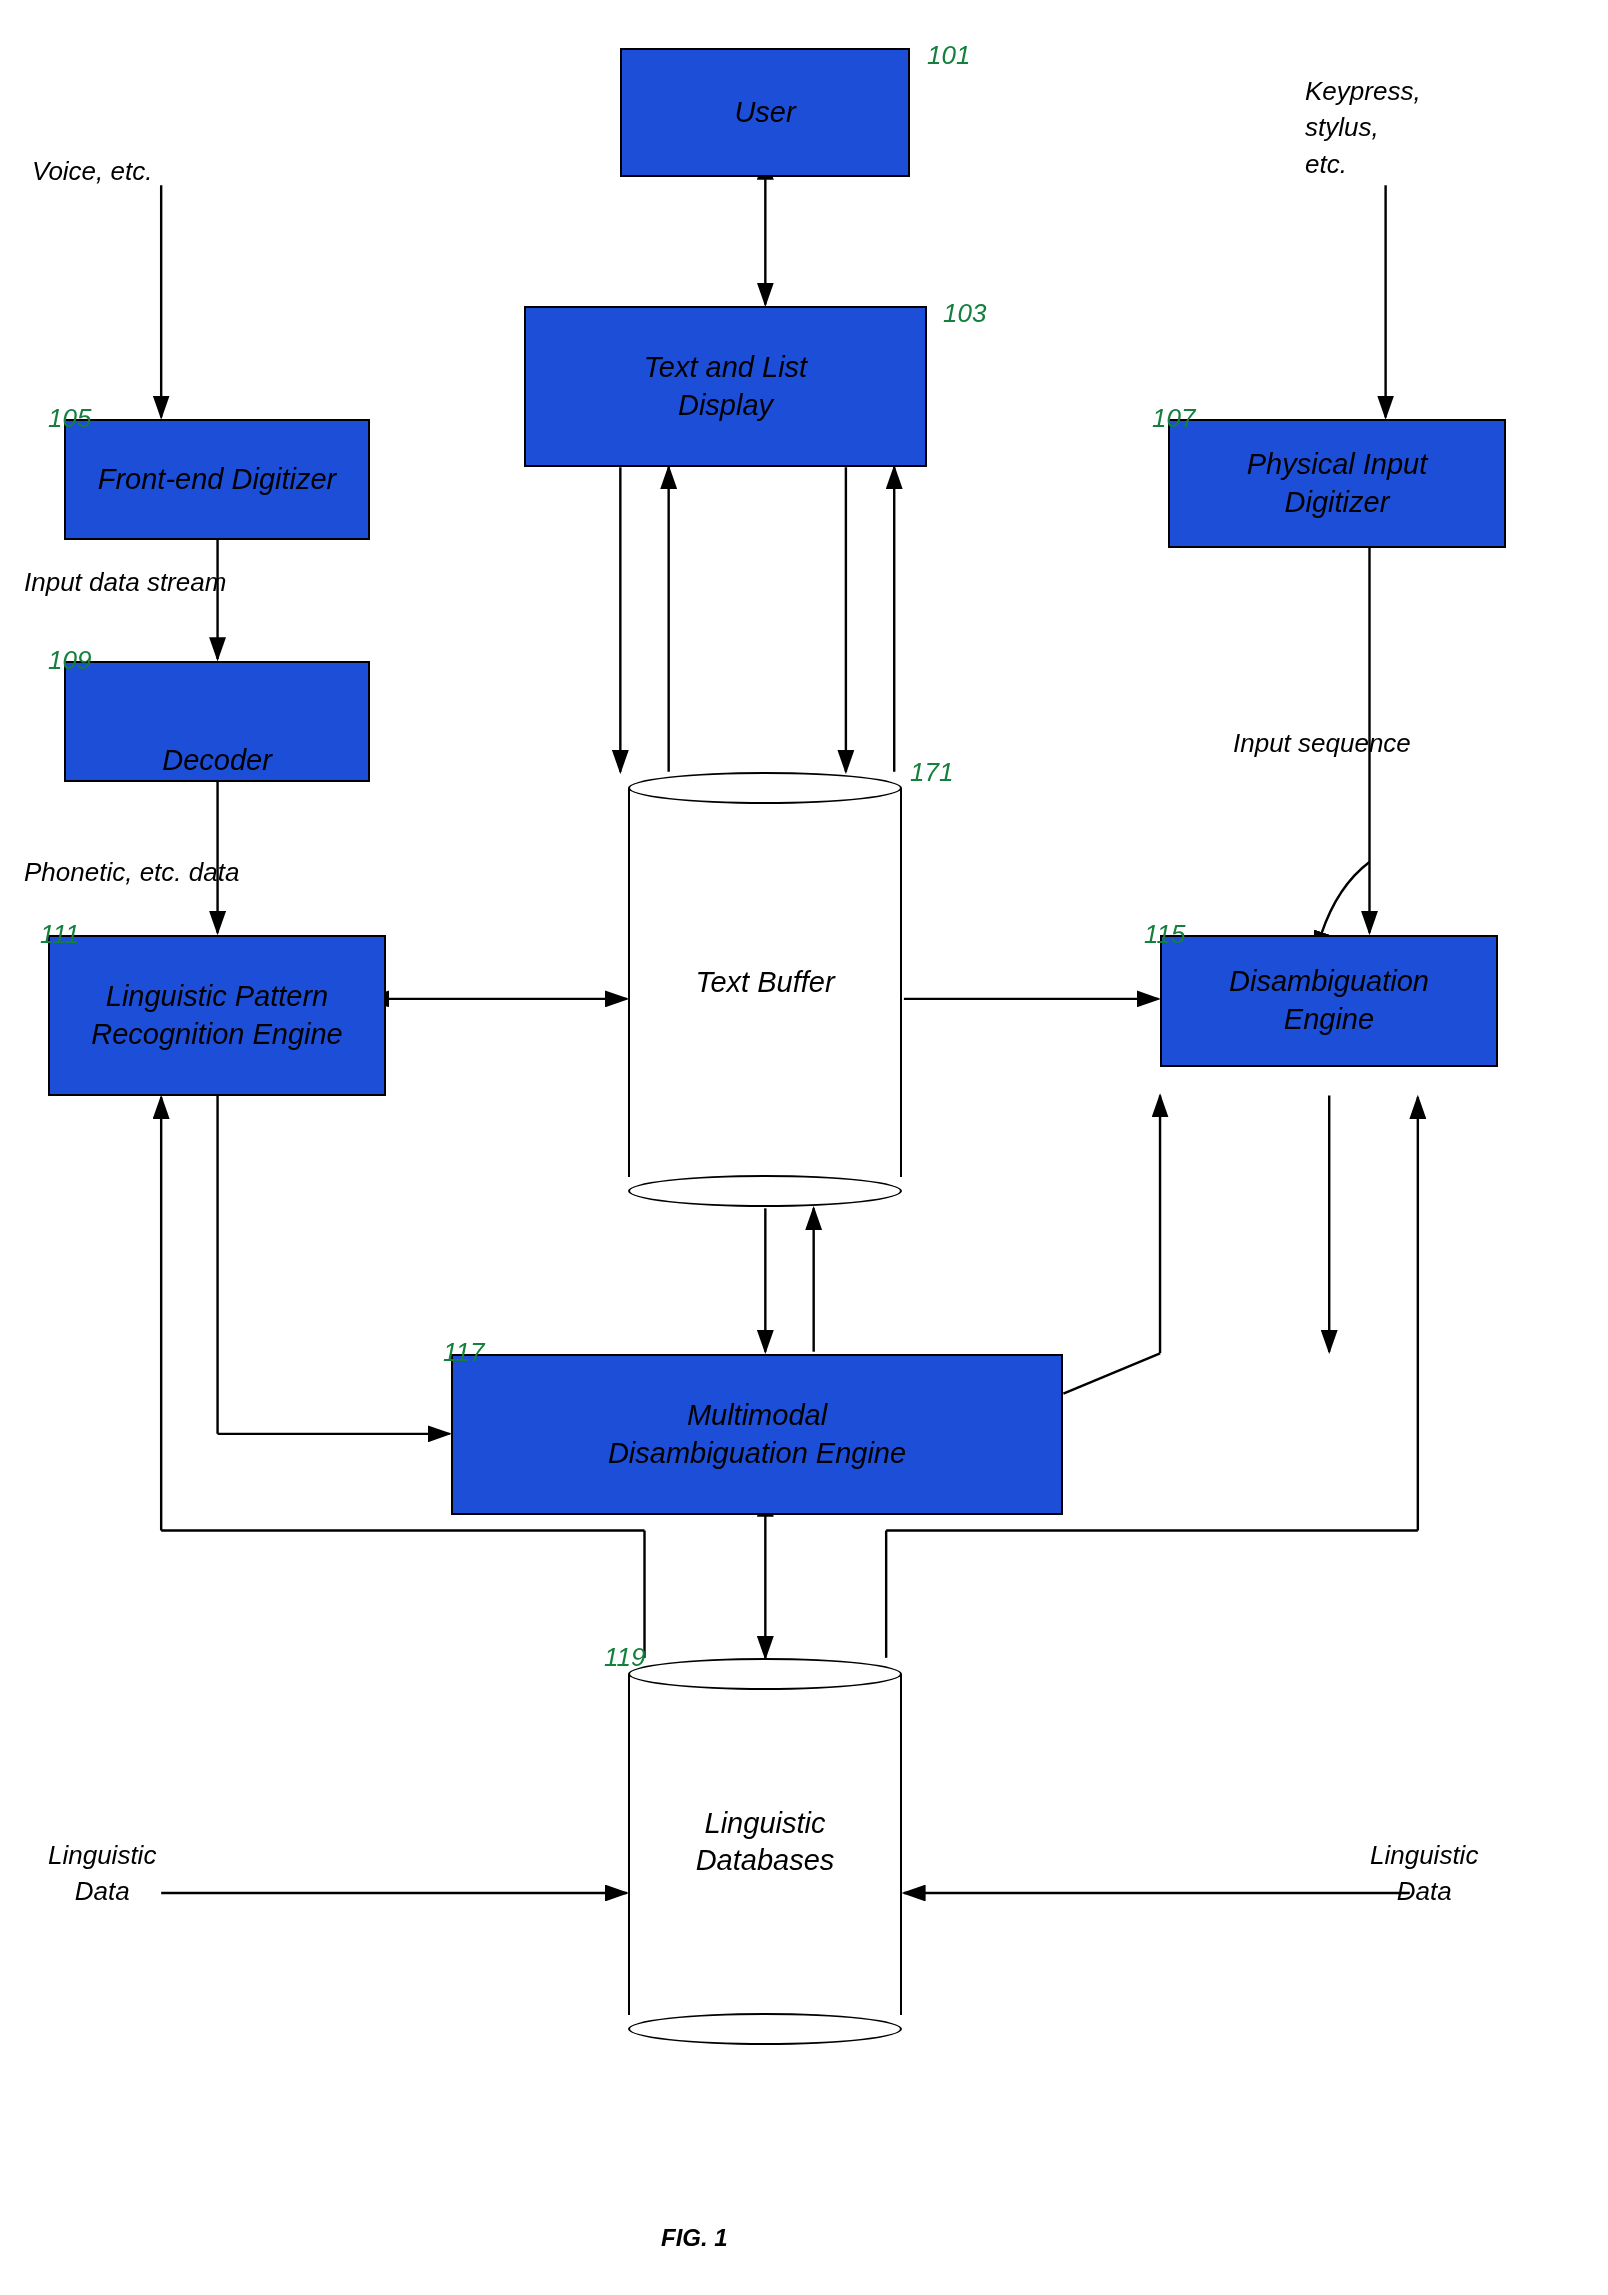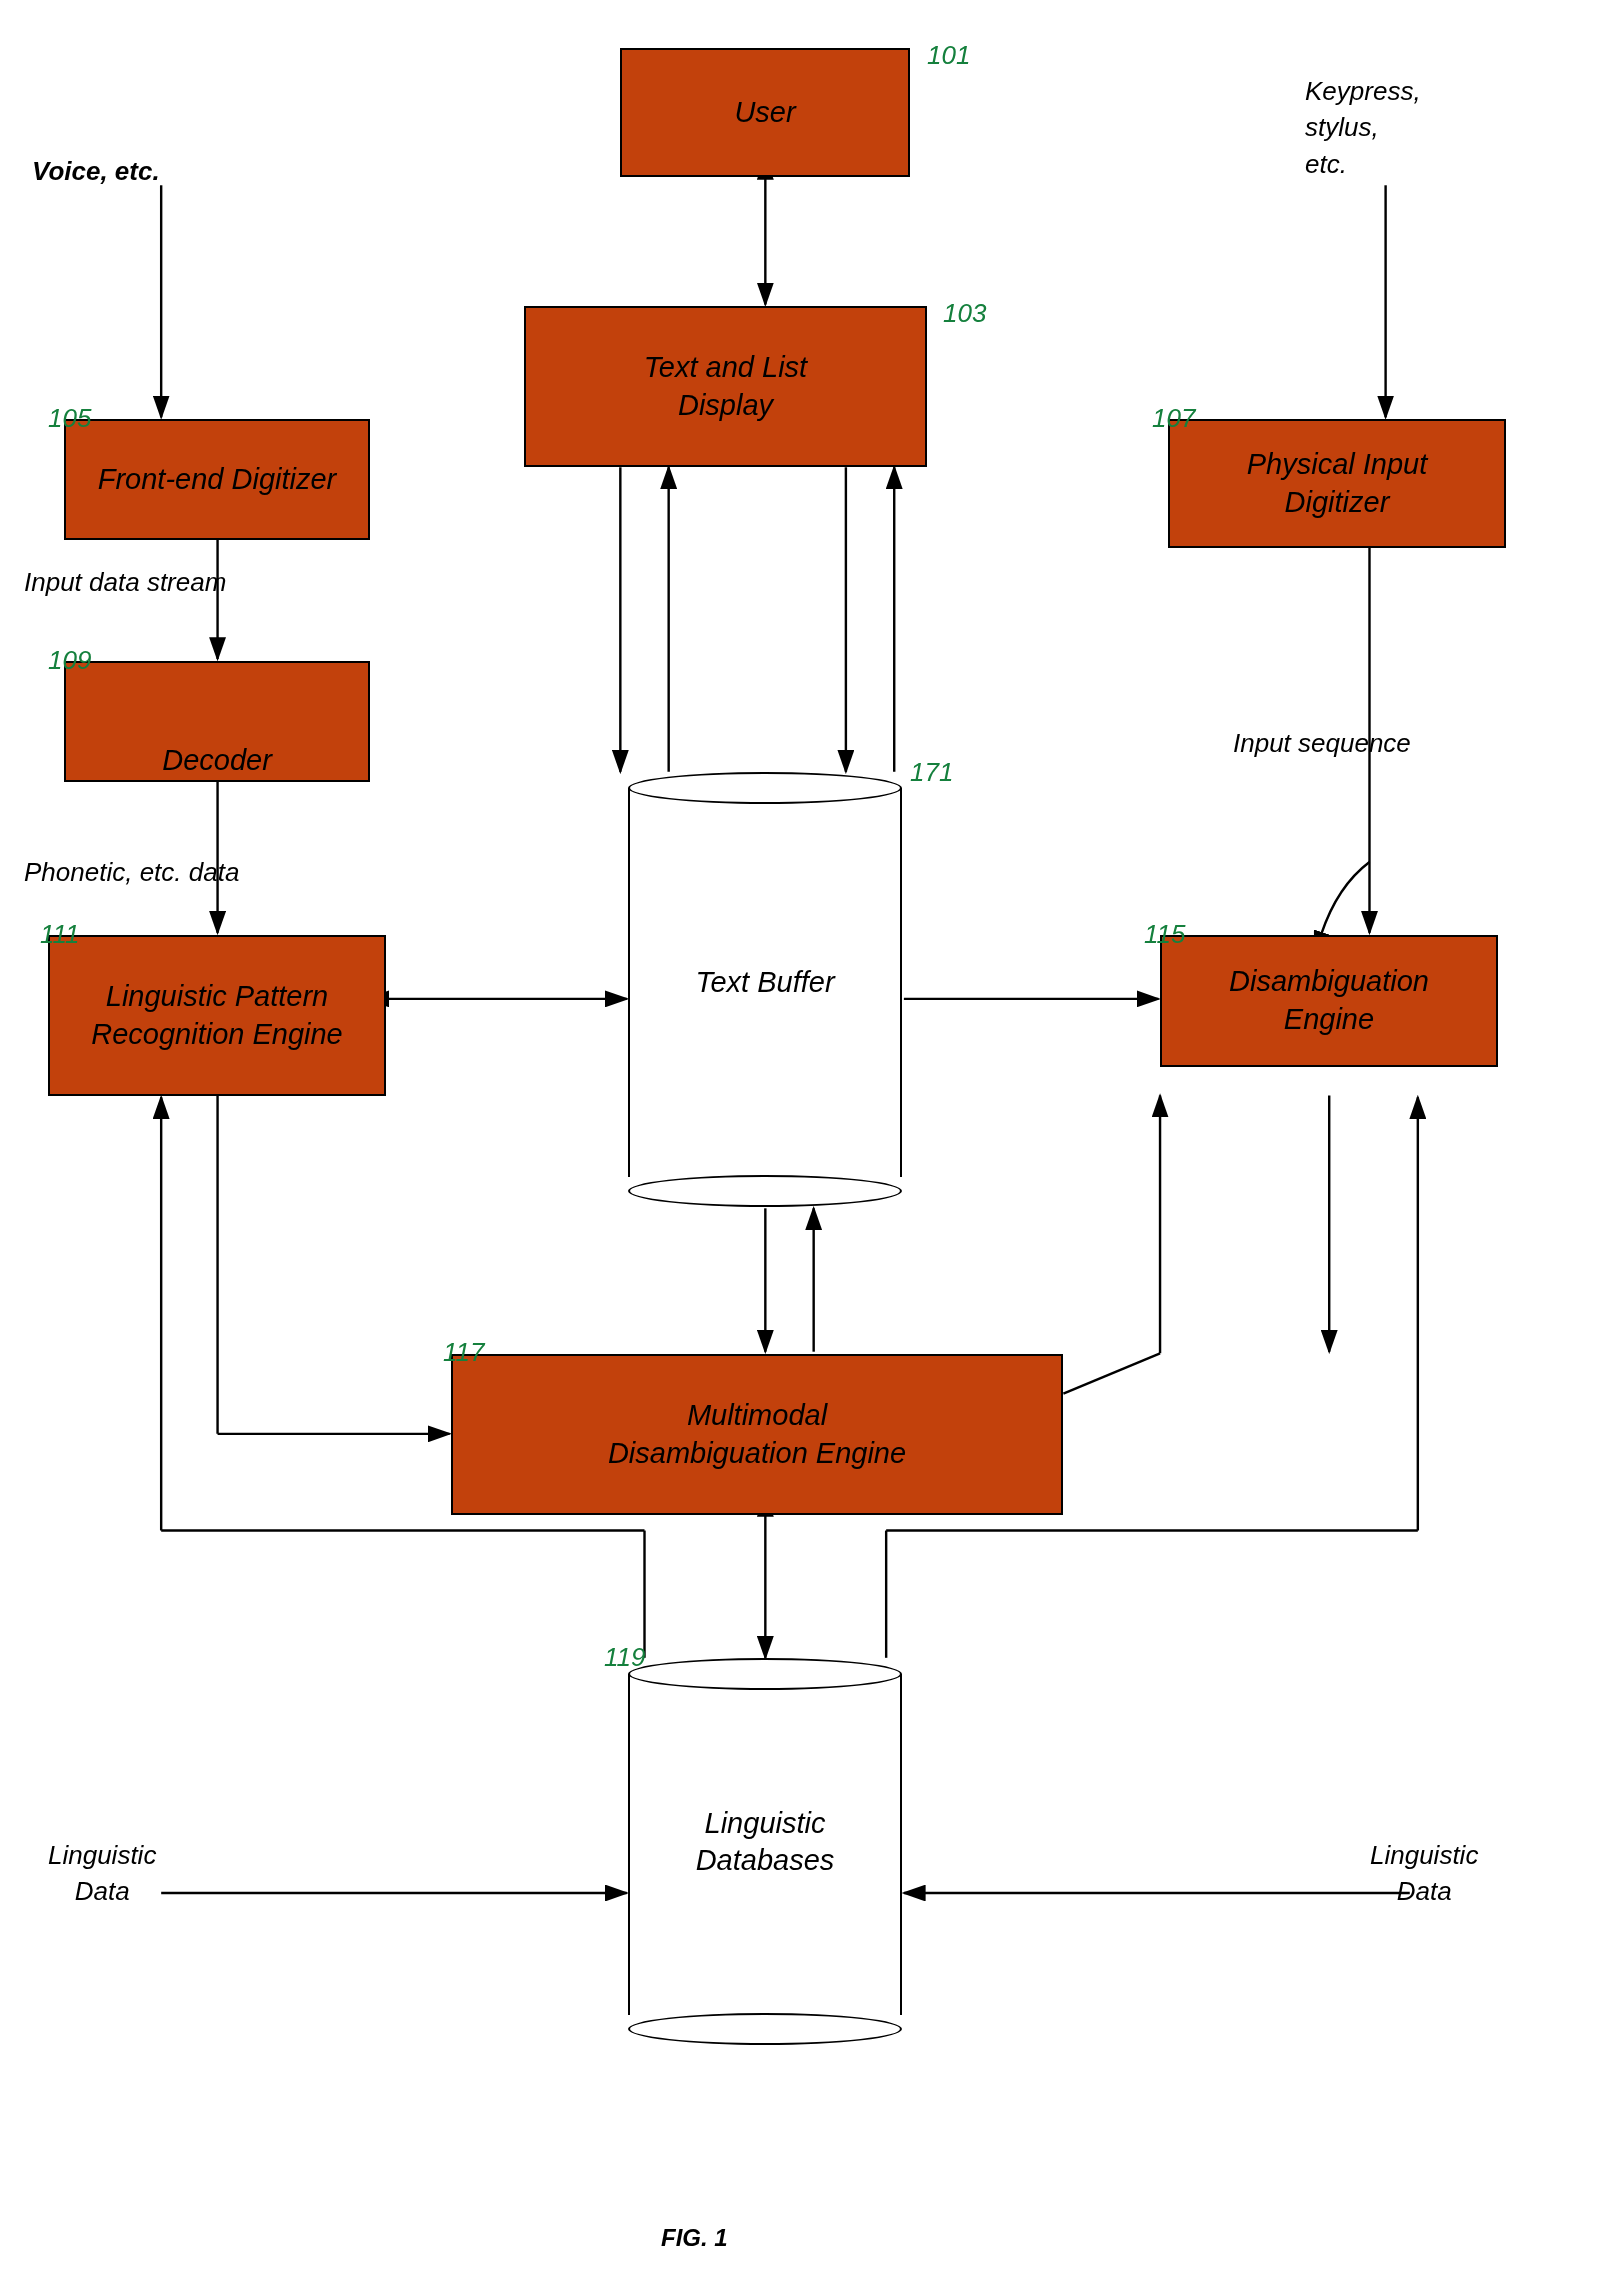--- a/index.html
+++ b/index.html
@@ -15,21 +15,21 @@
     .diagram-container {
       position: relative;
       width: 1608px;
       height: 2295px;
     }
 
     
     .box {
       position: absolute;
       border: 2.4px solid #000;
-      background: #c2410c;
+      background: #1d4ed8;
       display: flex;
       align-items: center;
       justify-content: center;
       text-align: center;
     }
 
     .box-label {
       font-style: italic;
       font-size: 29px;
       line-height: 1.3;
@@ -239,21 +239,21 @@
   <span class="ref-num" style="left:443px; top:1337px;">117</span>
 
   <div class="cylinder" style="position:absolute; left:628px; top:1658px; width:274px; height:387px;">
     <div class="cylinder-top"></div>
     <div class="cylinder-body" style="height:322px;"></div>
     <div class="cylinder-bottom"></div>
     <span class="cylinder-label" style="top:40%; font-size:29px; font-style:italic;">Linguistic<br>Databases</span>
   </div>
   <span class="ref-num" style="left:604px; top:1642px;">119</span>
 
-  <div class="ext-label" style="left:32px; top:153px;font-weight:bold;">Voice, etc.</div>
+  <div class="ext-label" style="left:32px; top:153px;">Voice, etc.</div>
 
   <div class="ext-label" style="left:1305px; top:73px; text-align:left;">Keypress,<br>stylus,<br>etc.</div>
 
   <div class="ext-label" style="left:24px; top:564px;">Input data stream</div>
 
   <div class="ext-label" style="left:24px; top:854px;">Phonetic, etc. data</div>
 
   <div class="ext-label" style="left:1233px; top:725px;">Input sequence</div>
 
   <div class="ext-label" style="left:48px; top:1837px;">Linguistic<br>Data</div>

